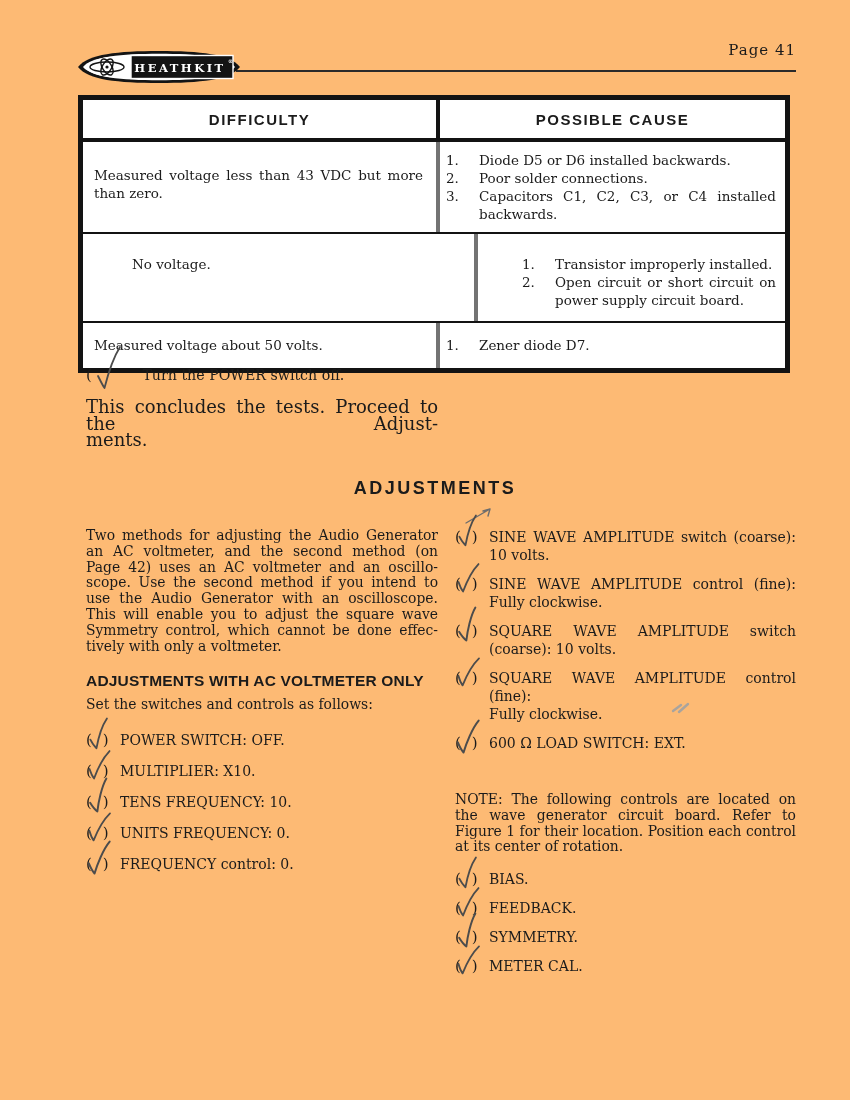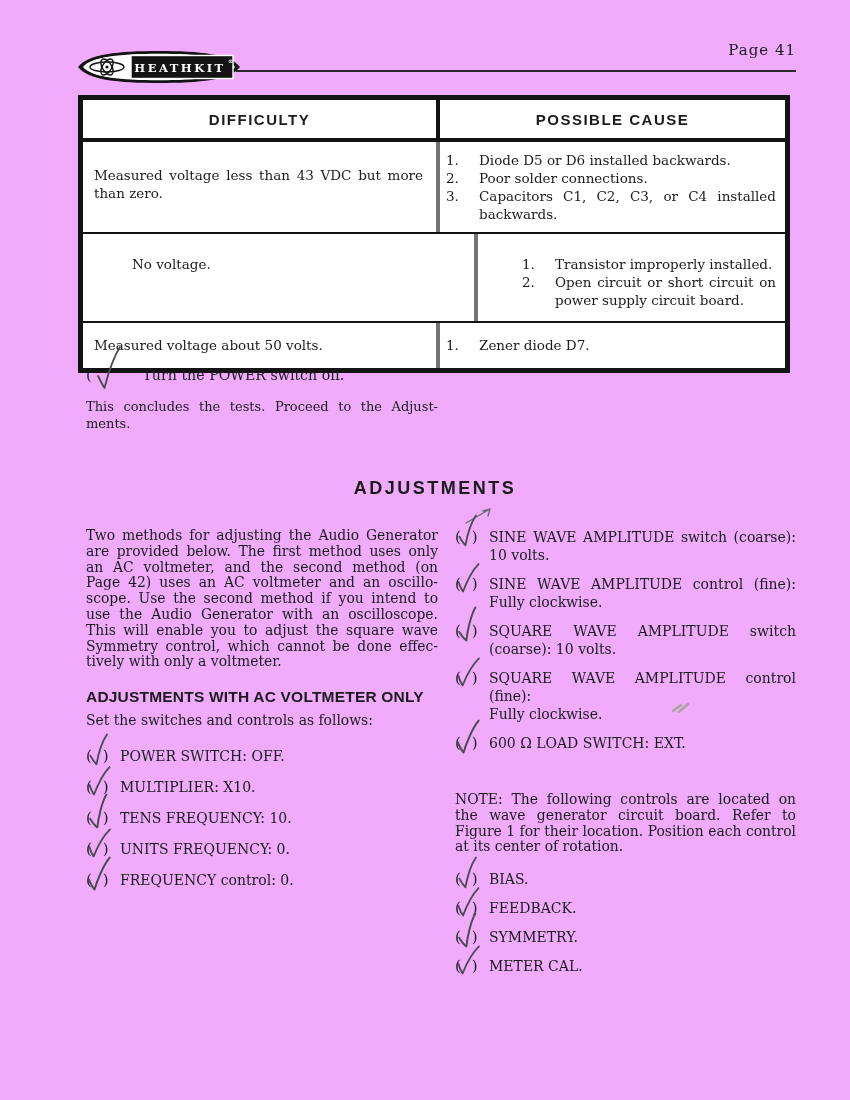--- a/index.html
+++ b/index.html
@@ -1,18 +1,18 @@
 <!DOCTYPE html>
 <html><head>
 <meta charset="utf-8">
 <style>
   html,body { margin:0; padding:0; background:#e8e8e4; }
   .page {
     position:relative; width:850px; height:1100px; margin:0 auto;
-    background:#f0abfc; color:#1b1b1b; overflow:hidden;
+    background:#fdba74; color:#1b1b1b; overflow:hidden;
     font-family:"DejaVu Serif","Liberation Serif",serif;
   }
   
   .page-num { position:absolute; top:41px; right:54px; font-size:15px; letter-spacing:1px; }
   .header-rule { position:absolute; top:70px; left:236px; width:560px; height:2px; background:#2a2a2a; }
   .logo { position:absolute; top:49px; left:76px; width:166px; height:36px; }
   
   .ttable { position:absolute; left:78px; top:95px; width:712px; border:5px solid #131313; box-sizing:border-box; background:#fff; }
   .thead { display:flex; border-bottom:4px solid #131313; }
   .th { font-family:"Liberation Sans",sans-serif; font-weight:bold; font-size:15px; letter-spacing:1.5px;
@@ -27,21 +27,21 @@
   .tr1 { min-height:77px; } .tr2 { min-height:87px; } .tr3 { min-height:45px; }
   .tr2 .td { padding-top:21px;margin-left:38px; } .tr3 .td { padding-top:13px; }
   .cause { display:flex; }
   .cnum { width:33px; flex-shrink:0; }
   .ctext { flex:1; text-align:justify; }
   
   .power-line { position:absolute; left:86px; top:366px; font-size:14.2px; }
   .power-line .paren { font-size:15px; }
   .power-line .check-tall { position:absolute; left:9px; top:-21px; width:27px; height:45px; }
   .power-line .pl-text { margin-left:46px; }
-  .conclusion { position:absolute; left:86px; top:399px; width:352px; font-size:13px; line-height:16.6px; }
+  .conclusion { position:absolute; left:86px; top:399px; width:352px; font-size:18px; line-height:16.6px; }
   .jl { text-align:justify; text-align-last:justify; }
   
   .adj-title { position:absolute; left:78px; top:478px; width:714px; margin:0; text-align:center;
                font-family:"Liberation Sans",sans-serif; font-weight:bold; font-size:18px; letter-spacing:2.5px; }
   .pencil-arrow { position:absolute; left:464px; top:505px; width:32px; height:20px; }
   
   .col-left  { position:absolute; left:86px;  top:528px; width:352px; }
   .col-right { position:absolute; left:455px; top:528px; width:341px; }
   .para { font-size:13.9px; line-height:15.8px; }
   .sec-title { margin:18px 0 0 0; font-family:"Liberation Sans",sans-serif; font-weight:bold;
@@ -152,21 +152,20 @@
   </div>
 
   <h1 class="adj-title">ADJUSTMENTS</h1>
   <svg class="pencil-arrow" viewBox="0 0 32 20">
     <path d="M2,18 L26,4 M26,4 L19,6 M26,4 L24,11" fill="none" stroke="#6d6d6d" stroke-width="1.4" stroke-linecap="round"></path>
   </svg>
 
   <div class="col-left">
     <div class="para">
       <div class="jl">Two methods for adjusting the Audio Generator</div>
-      <div class="jl">are provided below. The first method uses only</div>
       <div class="jl">an AC voltmeter, and the second method (on</div>
       <div class="jl">Page 42) uses an AC voltmeter and an oscillo-</div>
       <div class="jl">scope. Use the second method if you intend to</div>
       <div class="jl">use the Audio Generator with an oscilloscope.</div>
       <div class="jl">This will enable you to adjust the square wave</div>
       <div class="jl">Symmetry control, which cannot be done effec-</div>
       <div>tively with only a voltmeter.</div>
     </div>
 
     <h2 class="sec-title">ADJUSTMENTS WITH AC VOLTMETER ONLY</h2>

